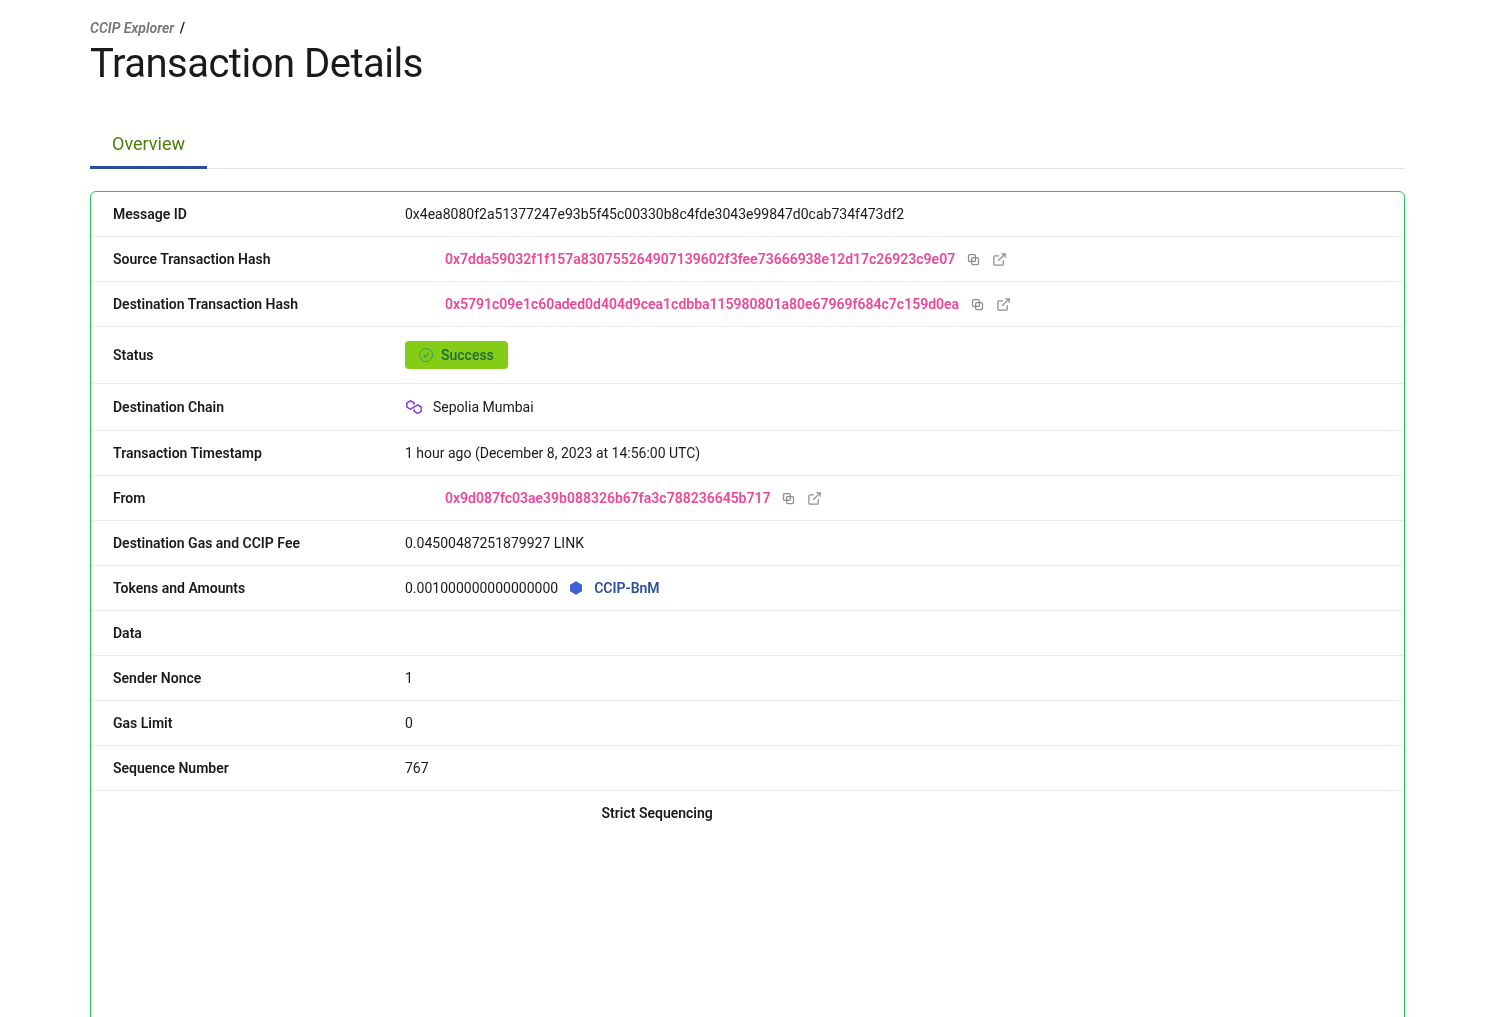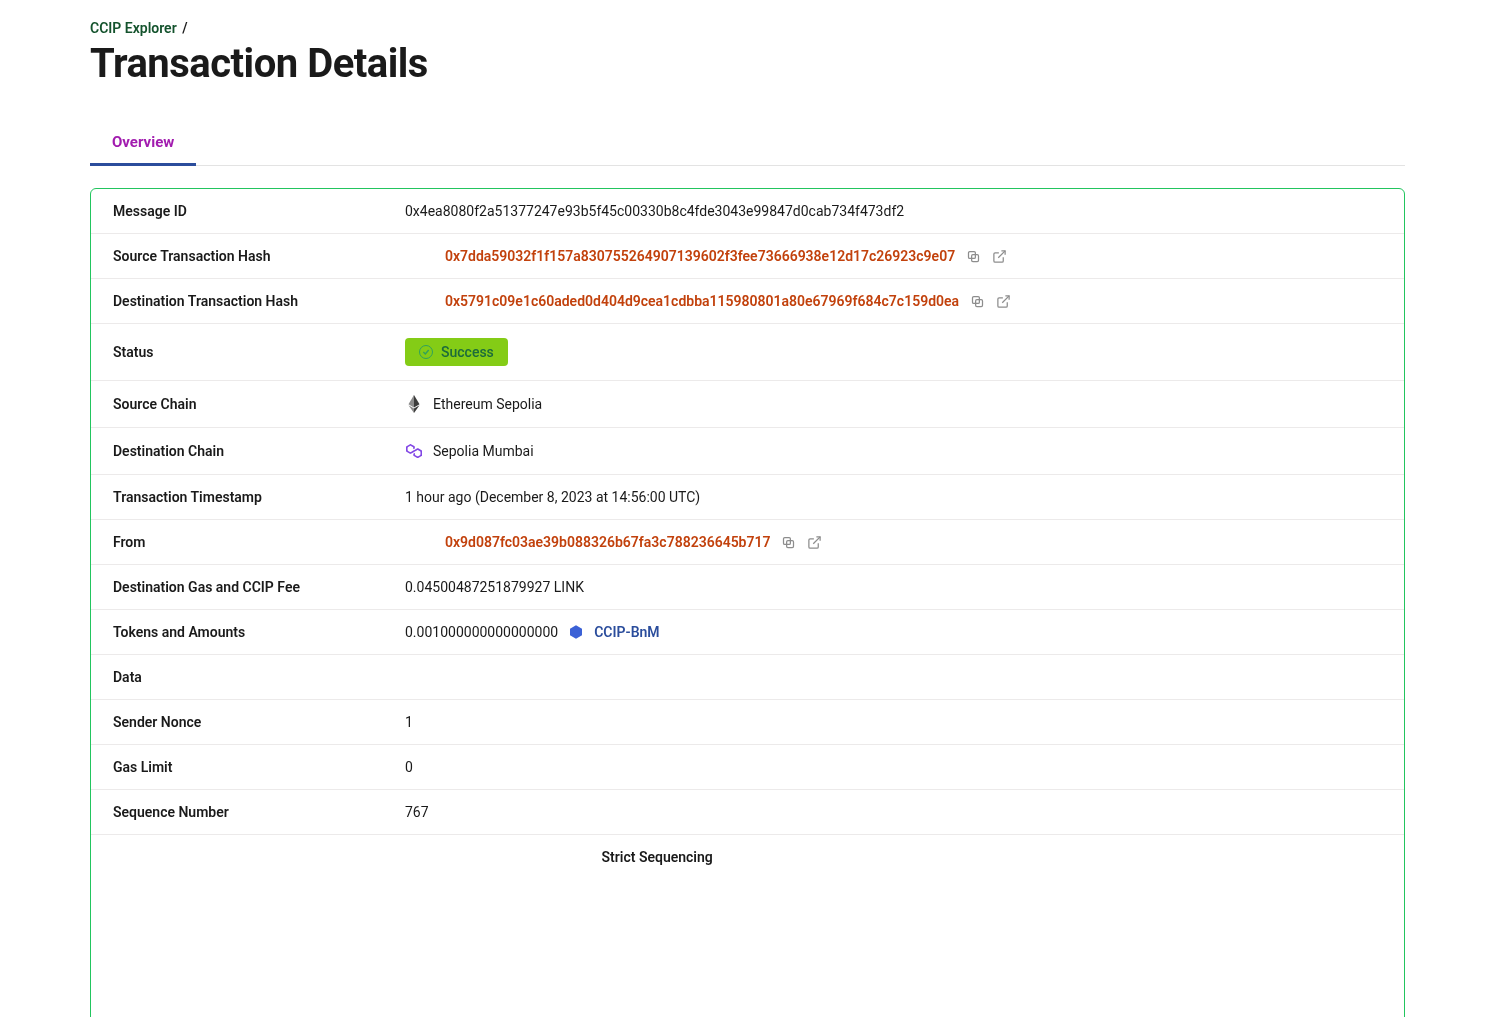--- a/index.html
+++ b/index.html
@@ -8,38 +8,38 @@
     background: #fff;
     color: #1a1a1a;
     padding: 20px 90px;
     font-size: 14px;
   }
   .breadcrumb {
     font-size: 14px;
     font-weight: 600;
     margin-bottom: 4px;
   }
-  .breadcrumb a { color: #14532d; text-decoration: none; }
+  .breadcrumb a { color: #737373; text-decoration: none; font-style: italic; }
   .breadcrumb .sep { color: #1a1a1a; margin-left: 2px; }
   .page-title {
     font-size: 40px;
-    font-weight: 700;
+    font-weight: 400;
     color: #1a1a1a;
     margin-bottom: 36px;
     letter-spacing: -0.5px;
   }
   .tabs {
     border-bottom: 1px solid #e3e3e3;
     display: flex;
   }
   .tab {
     padding: 10px 22px 12px 22px;
-    font-size: 15px;
-    font-weight: 700;
-    color: #a21caf;
+    font-size: 18px;
+    font-weight: 400;
+    color: #4d7c0f;
     border-bottom: 3px solid #2b4d9c;
     cursor: pointer;
     margin-bottom: -1px;
   }
   .panel {
     margin-top: 22px;
     border: 1px solid #22c55e;
     border-radius: 6px;
     overflow: hidden;
   }
@@ -60,21 +60,21 @@
   }
   .row-value {
     flex: 1;
     display: flex;
     align-items: center;
     gap: 10px;
     font-size: 14px;
     color: #1a1a1a;
   }
   .link {
-    color: #c2410c;
+    color: #ec4899;
     font-weight: 600;
     text-decoration: none;
     padding-left: 40px;
   }
   .icon-btn {
     width: 16px;
     height: 16px;
     display: inline-flex;
     align-items: center;
     justify-content: center;
@@ -183,34 +183,20 @@
         <span class="check">
           <svg viewBox="0 0 24 24" fill="none" stroke="#2fa15c" stroke-width="4">
               <polyline points="4 12 10 18 20 6"></polyline>
             </svg>
         </span>
         <span>Success</span>
       </span>
     </div>
   </div>
 
-  <div class="row">
-    <div class="row-label">Source Chain</div>
-    <div class="row-value">
-      <span class="chain-icon">
-        <svg viewBox="0 0 256 417" width="12" height="18">
-            <path fill="#3C3C3B" d="M127.9 0 125 9.5v275.7l2.9 2.8 128-75.6z"></path>
-            <path fill="#8C8C8C" d="M127.9 0 0 212.4l127.9 75.6V154z"></path>
-            <path fill="#3C3C3B" d="M127.9 312.2l-1.6 2v98.2l1.6 4.6L256 236.6z"></path>
-            <path fill="#8C8C8C" d="M127.9 417V312.2L0 236.6z"></path>
-          </svg>
-      </span>
-      <span class="chain-text">Ethereum Sepolia</span>
-    </div>
-  </div>
 
   <div class="row">
     <div class="row-label">Destination Chain</div>
     <div class="row-value">
       <span class="chain-icon">
         <svg viewBox="0 0 38 33" width="16" height="14">
             <path fill="#8247E5" d="M29 10.2c-.7-.4-1.6-.4-2.4 0L21 13.5l-3.8 2.1-5.5 3.3c-.7.4-1.6.4-2.4 0L5 16.3c-.7-.4-1.2-1.2-1.2-2.1v-5c0-.8.4-1.6 1.2-2.1l4.3-2.5c.7-.4 1.6-.4 2.4 0L16 7.1c.7.4 1.2 1.2 1.2 2.1v3.3l3.8-2.2V7c0-.8-.4-1.6-1.2-2.1l-8-4.7c-.7-.4-1.6-.4-2.4 0L1.2 5C.4 5.4 0 6.2 0 7v9.4c0 .8.4 1.6 1.2 2.1l8.1 4.7c.7.4 1.6.4 2.4 0l5.5-3.2 3.8-2.2 5.5-3.2c.7-.4 1.6-.4 2.4 0l4.3 2.5c.7.4 1.2 1.2 1.2 2.1v5c0 .8-.4 1.6-1.2 2.1L29 28.8c-.7.4-1.6.4-2.4 0L22.3 26.3c-.7-.4-1.2-1.2-1.2-2.1v-3.3l-3.8 2.2v3.3c0 .8.4 1.6 1.2 2.1l8.1 4.7c.7.4 1.6.4 2.4 0l8.1-4.7c.7-.4 1.2-1.2 1.2-2.1V17c0-.8-.4-1.6-1.2-2.1L29 10.2z"></path>
           </svg>
       </span>
       <span class="chain-text">Sepolia Mumbai</span>

